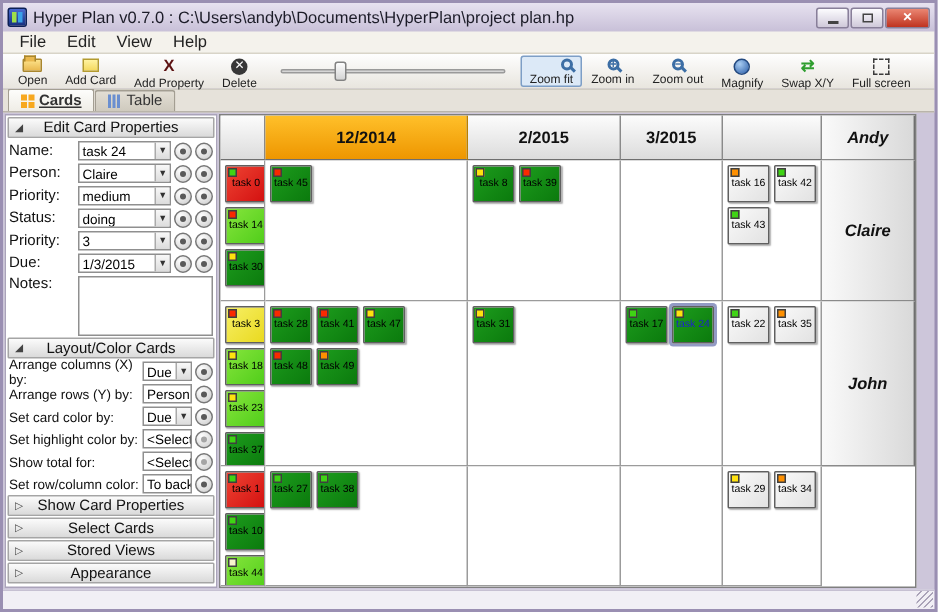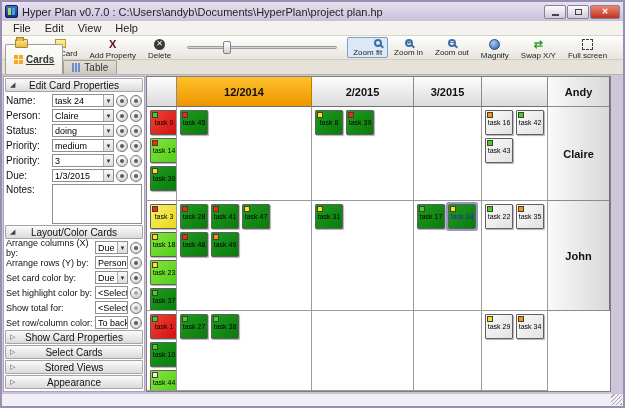--- a/index.html
+++ b/index.html
@@ -47,21 +47,21 @@
   .ic-swap { color:#2f9e2f; font-size:11px; font-weight:bold; line-height:11px; }
   .ic-fullscreen { width:11px; height:11px; border:1px dashed #3b3b3b; }
   .slider { width:150px; display:flex; align-items:center; position:relative; margin:0 10px; }
   .groove { height:3px; flex:1; background:#d6d6d6; border:1px solid #9a9a9a; border-radius:2px; }
   .shandle { position:absolute; left:24%; width:8px; height:13px; background:linear-gradient(#fdfdfd,#d4d4d4); border:1px solid #828282; border-radius:2px; }
 
   
   .tabstrip { height:15px; background:#e6e2da; display:flex; align-items:flex-end; padding-left:3px; border-bottom:1px solid #b9b4aa; }
   .tab { height:14px; display:flex; align-items:center; gap:3px; padding:0 8px; font-size:10px;
          border:1px solid #a39e92; border-bottom:none; border-radius:2px 2px 0 0; background:linear-gradient(#e2ded4,#cfcabe); color:#333; }
-  .tab.active { background:linear-gradient(#fdfdfb,#efede6); height:30px; font-weight:bold;text-decoration:underline; }
+  .tab.active { background:linear-gradient(#fdfdfb,#efede6); height:15px; font-weight:bold;text-decoration:underline; }
   .sq4 { width:4px; height:4px; position:relative; margin-right:5px; margin-bottom:5px; }
   .sq4.orange { background:#f7a81f; box-shadow:5px 0 0 #f7a81f, 0 5px 0 #f7a81f, 5px 5px 0 #f7a81f; }
   .cols3 { width:2px; height:9px; background:#6a8fd0; box-shadow:3px 0 0 #6a8fd0, 6px 0 0 #6a8fd0; margin-right:7px; }
 
   
   .content { flex:1; display:flex; overflow:hidden; }
   .panel { width:142px; background:#fff; border:1px solid #aaa3ba; margin:1px; display:flex; flex-direction:column; overflow:hidden; }
   .sec { height:14px; flex:none; background:linear-gradient(#fbfbfb,#dadada); border:1px solid #a5a5a5; border-radius:1px;
          display:flex; align-items:center; justify-content:center; font-size:10px; color:#111; position:relative; margin:1px 1px 0 1px; }
   .sec .tri { position:absolute; left:4px; font-size:7px; color:#444; }
@@ -76,21 +76,21 @@
   .noterow { display:flex; gap:2px; padding:0 2px; margin-top:2px; flex:none; }
   .notes { flex:1; height:40px; border:1px solid #8f8f8f; background:#fff; resize:none; }
 
   
   .main { flex:1; position:relative; margin:1px 12px 1px 0; background:#fff; border:1px solid #7f7f7f; overflow:hidden;
           display:grid; grid-template-columns:30px 135px 102px 68px 66px 1fr; grid-template-rows:30px 94px 110px 1fr; }
   .hcell { background:linear-gradient(#fcfcfc,#dcdcdc); border-right:1px solid #8a8a8a; border-bottom:1px solid #6f6f6f;
            display:flex; align-items:center; justify-content:center; font-size:11px; font-weight:bold; color:#111; }
   .hcell.hl { background:linear-gradient(#ffc02a,#ee9600); border-right:1px solid #b97f00; }
   .pcell { background:linear-gradient(90deg,#fafafa,#d9d9d9); border-right:1px solid #6f6f6f; border-bottom:1px solid #8a8a8a;
-           display:flex; align-items:center; justify-content:center; font-size:11px; font-weight:bold; color:#111; }
+           display:flex; align-items:center; justify-content:center; font-size:11px; font-weight:bold; color:#111;font-style:italic; }
   .gcell { background:#fff; border-right:1px solid #9b9b9b; border-bottom:1px solid #9b9b9b; padding:3px 2px 2px 3px; overflow:hidden; }
   .cardrow { display:flex; gap:3px; margin-bottom:3px; }
   .card { position:relative; width:28px; height:25px; flex:none; border:1px solid #5f5f5f; border-radius:1px;
           display:flex; align-items:center; justify-content:center; font-size:7px; color:#000;
           box-shadow:1px 1px 1px rgba(0,0,0,.3); }
   .card .hlq { position:absolute; top:1px; left:1px; width:6px; height:6px; border:1px solid #3f3f3f; }
   .card.sel { box-shadow:0 0 0 2px #929ac4; }
 
   
   .statusbar { height:13px; background:#f1eff5; border-top:1px solid #c6c0d2; position:relative; }
@@ -221,28 +221,28 @@
           <div class="rb"></div>
           <div class="rb"></div>
         </div>
         <div class="frow">
           <span class="flabel">Person:</span>
           <div class="combo">Claire<span class="arr">▼</span></div>
           <div class="rb"></div>
           <div class="rb"></div>
         </div>
         <div class="frow">
+          <span class="flabel">Priority:</span>
+          <div class="combo">medium<span class="arr">▼</span></div>
+          <div class="rb"></div>
+          <div class="rb"></div>
+        </div>
+        <div class="frow">
           <span class="flabel">Status:</span>
           <div class="combo">doing<span class="arr">▼</span></div>
-          <div class="rb"></div>
-          <div class="rb"></div>
-        </div>
-        <div class="frow">
-          <span class="flabel">Priority:</span>
-          <div class="combo">medium<span class="arr">▼</span></div>
           <div class="rb"></div>
           <div class="rb"></div>
         </div>
         <div class="frow">
           <span class="flabel">Priority:</span>
           <div class="combo">3<span class="arr">▼</span></div>
           <div class="rb"></div>
           <div class="rb"></div>
         </div>
         <div class="frow">

